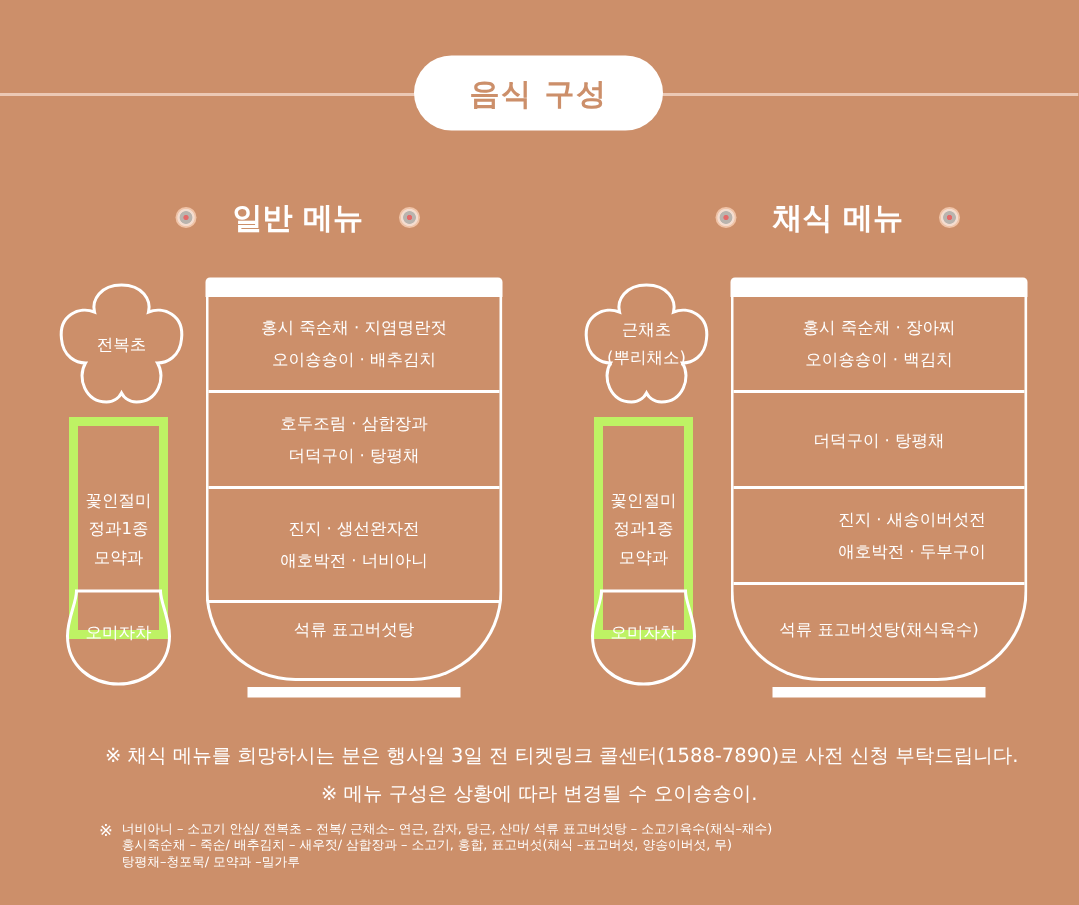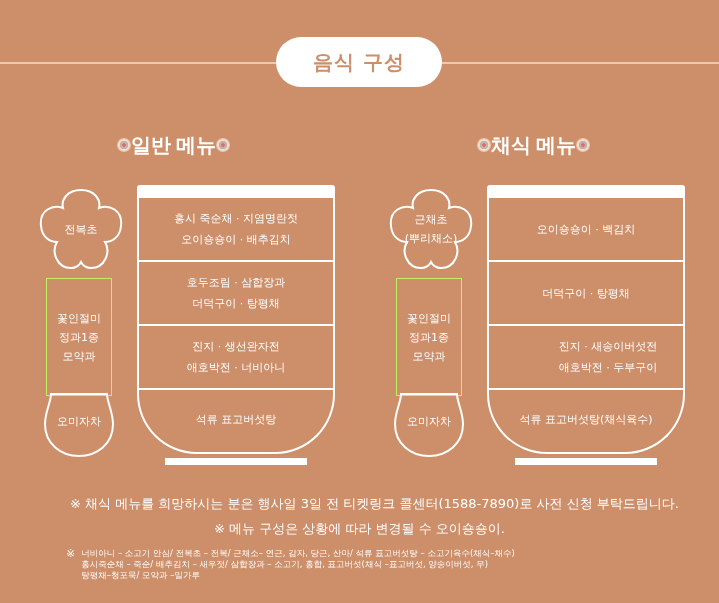--- a/index.html
+++ b/index.html
@@ -15,40 +15,40 @@
     background: #ecc9b5;
   }
   .title-pill {
     position: absolute; left: 276px; top: 37px; width: 166px; height: 50px;
     background: #ffffff; border-radius: 25px;
     display: flex; align-items: center; justify-content: center;
     color: #cc8f6a; font-size: 20px; font-weight: bold; letter-spacing: 1px;
   }
   .section-head {
     position: absolute; top: 130px; height: 30px;
-    display: flex; align-items: center; gap: 0;
-    font-size: 20px; font-weight: bold; color: #ffffff; font-family: Liberation Serif, serif;
+    display: flex; align-items: center; gap: 24px;
+    font-size: 20px; font-weight: bold; color: #ffffff;
   }
   .flower-icon {
     width: 14px; height: 14px; border-radius: 50%;
     background: radial-gradient(circle, #e46a6a 0 1.5px, #b9b4ae 2px 4px, #f4ddd0 4.5px 5.5px, #f0c4a8 6px);
     display: inline-block;
   }
   .flower-shape {
     position: absolute; width: 92px; height: 86px;
   }
   .flower-shape svg { position: absolute; left: 0; top: 0; }
   .flower-text {
     position: absolute; left: 0; right: 0; top: 0; bottom: 0;
     display: flex; flex-direction: column; align-items: center; justify-content: center;
     font-size: 11px; line-height: 19px; text-align: center;
   }
   .rect-box {
-    position: absolute; width: 66px; height: 118px;
-    border: 1px solid #bef264;
+    position: absolute; width: 66px; height: 148px;
+    border: 6px solid #bef264;
     display: flex; flex-direction: column; align-items: center; justify-content: center;
     font-size: 11px; line-height: 19px; text-align: left;
   }
   .cup {
     position: absolute; width: 72px; height: 68px;
   }
   .cup svg { position: absolute; left: 0; top: 0; }
   .cup-text {
     position: absolute; left: 0; right: 0; top: 22px; text-align: center; font-size: 11px;
   }
@@ -123,21 +123,21 @@
   <div class="bowl-top"></div>
   <div class="bowl-body">
     <div class="bowl-row" style="top:0; height:64px;">
       <span>홍시 죽순채 · 지염명란젓</span>
       <span>오이숑숑이 · 배추김치</span>
     </div>
     <div class="bowl-row" style="top:64px; height:64px;">
       <span>호두조림 · 삼합장과</span>
       <span>더덕구이 · 탕평채</span>
     </div>
-    <div class="bowl-row" style="top:128px; height:64px;">
+    <div class="bowl-row" style="top:128px; height:76px;">
       <span>진지 · 생선완자전</span>
       <span>애호박전 · 너비아니</span>
     </div>
     <div class="bowl-row last" style="top:192px; height:58px;">
       <span>석류 표고버섯탕</span>
     </div>
   </div>
   <div class="bowl-foot"></div>
 </div>
 
@@ -167,20 +167,21 @@
   <svg width="72" height="68" viewBox="0 0 72 68">
     <path d="M8 2 L64 2 C64 10 70 20 70 32 C70 52 54 64 36 64 C18 64 2 52 2 32 C2 20 8 10 8 2 Z" fill="none" stroke="#ffffff" stroke-width="2"></path>
   </svg>
   <div class="cup-text">오미자차</div>
 </div>
 
 <div class="bowl" style="left:487px; top:185px;">
   <div class="bowl-top"></div>
   <div class="bowl-body">
     <div class="bowl-row" style="top:0; height:64px;">
+      <span>홍시 죽순채 · 장아찌</span>
       <span>오이숑숑이 · 백김치</span>
     </div>
     <div class="bowl-row" style="top:64px; height:64px;">
       <span>더덕구이 · 탕평채</span>
     </div>
     <div class="bowl-row" style="top:128px; height:64px;padding-left:44px;">
       <span>진지 · 새송이버섯전</span>
       <span>애호박전 · 두부구이</span>
     </div>
     <div class="bowl-row last" style="top:192px; height:58px;">

